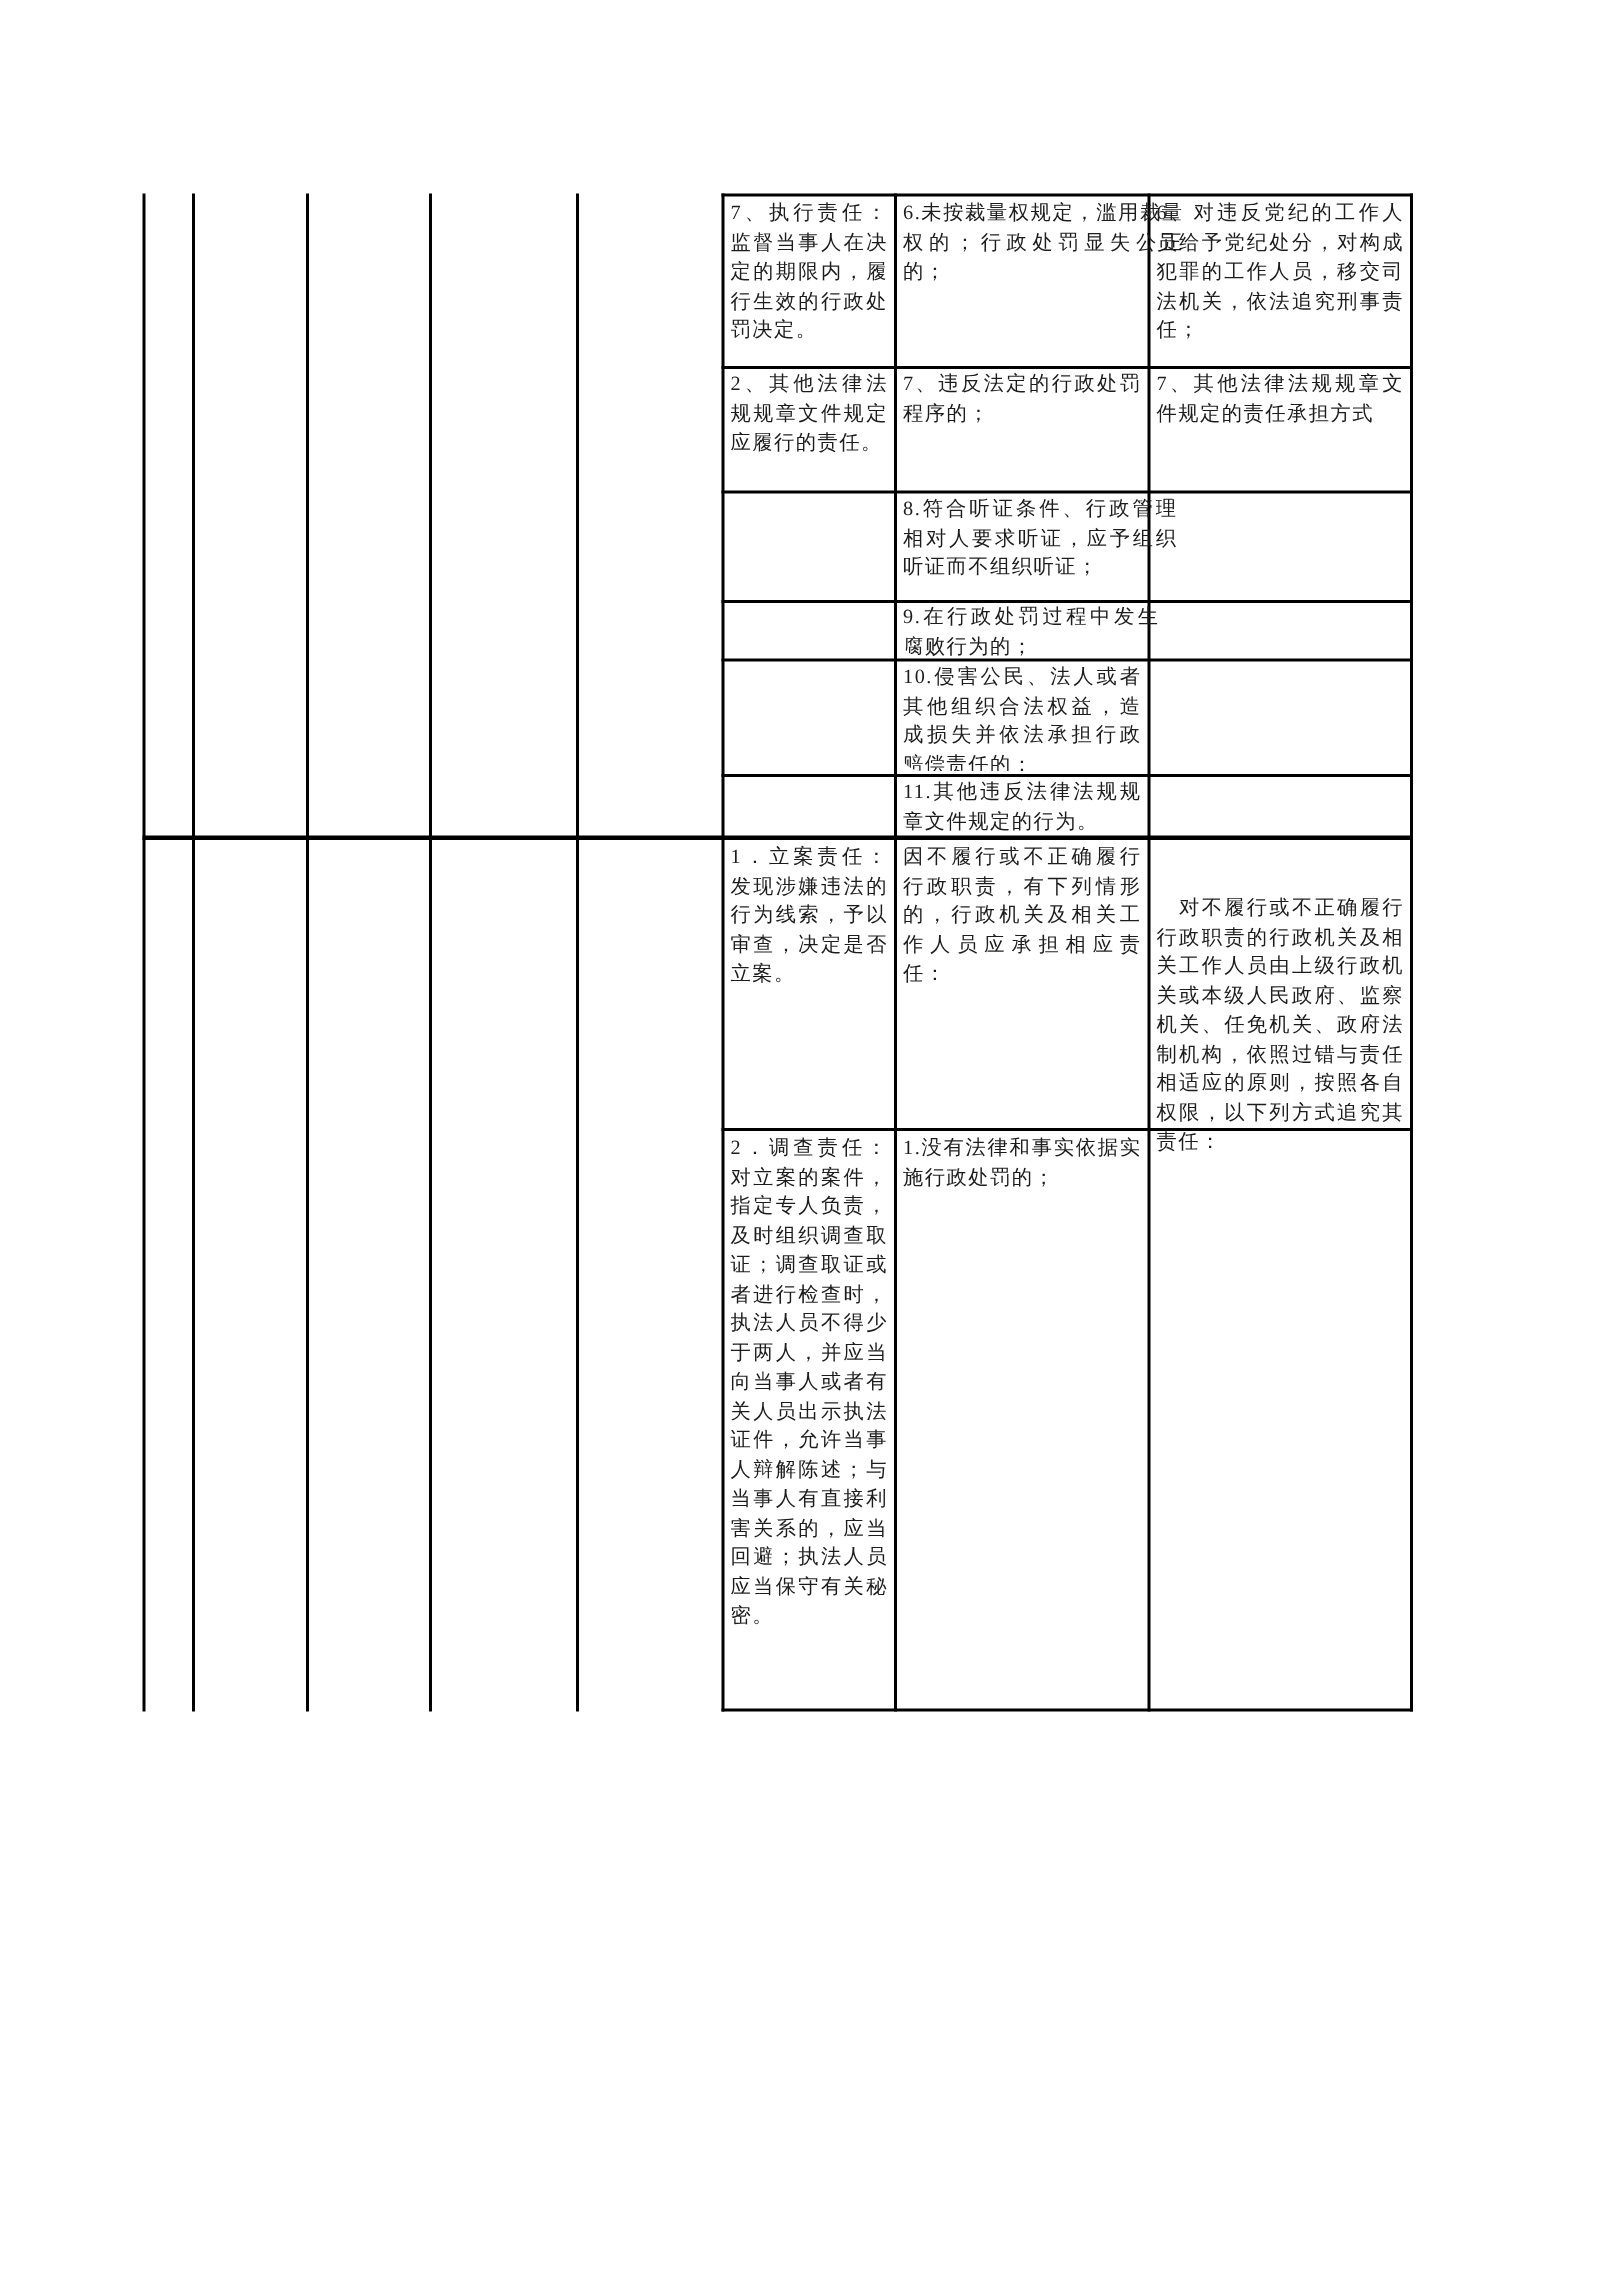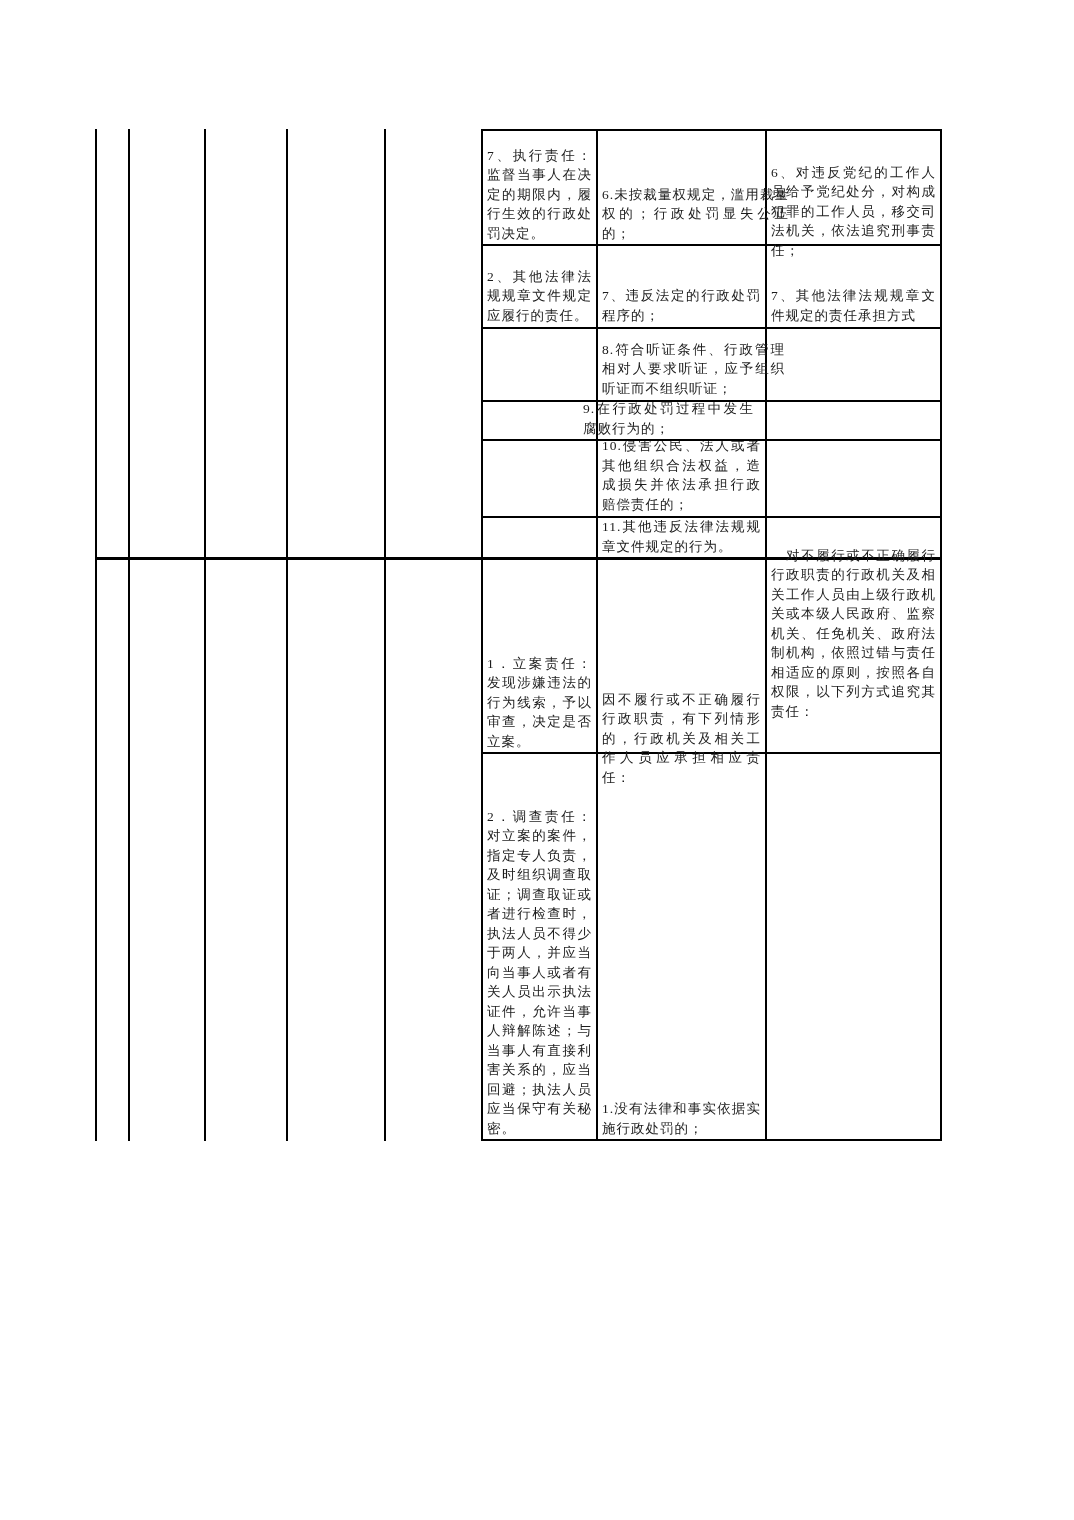--- a/index.html
+++ b/index.html
@@ -20,24 +20,25 @@
   }
   .hline {
     position: absolute;
     height: 2px;
     background: var(--border-color, #000000);
   }
   .cell {
     position: absolute;
     display: flex;
     flex-direction: column;
-    justify-content: flex-end;
+    justify-content: flex-start;
     box-sizing: border-box;
     padding: 0 3px;
     overflow: hidden;
+    border-radius: 16px;
   }
   .cell .txt {
     width: 100%;
     font-size: 13.5px;
     line-height: 19.5px;
     letter-spacing: 1px;
     text-align: justify;
     text-justify: inter-character;
     word-break: break-all;
   }
@@ -85,37 +86,37 @@
     <div class="cell" style="left:599px;top:246px;width:165px;height:79px">
       <div class="txt">7、违反法定的行政处罚程序的；</div>
     </div>
     <div class="cell" style="left:768px;top:246px;width:171px;height:79px">
       <div class="txt">7、其他法律法规规章文件规定的责任承担方式</div>
     </div>
 
     <div class="cell" style="left:599px;top:329px;width:189px;height:69px">
       <div class="txt">8.符合听证条件、行政管理相对人要求听证，应予组织听证而不组织听证；</div>
     </div>
-    <div class="cell" style="left:580px;top:401px;width:177px;height:37px">
+    <div class="cell" style="left:599px;top:401px;width:177px;height:37px">
       <div class="txt">9.在行政处罚过程中发生腐败行为的；</div>
     </div>
     <div class="cell" style="left:599px;top:441px;width:165px;height:73px">
       <div class="txt">10.侵害公民、法人或者其他组织合法权益，造成损失并依法承担行政赔偿责任的；</div>
     </div>
     <div class="cell" style="left:599px;top:518px;width:165px;height:38px">
       <div class="txt">11.其他违反法律法规规章文件规定的行为。</div>
     </div>
 
     <div class="cell" style="left:484px;top:561px;width:111px;height:190px">
       <div class="txt">1．立案责任：发现涉嫌违法的行为线索，予以审查，决定是否立案。</div>
     </div>
     <div class="cell" style="left:599px;top:561px;width:165px;height:226px">
       <div class="txt">因不履行或不正确履行行政职责，有下列情形的，行政机关及相关工作人员应承担相应责任：</div>
     </div>
-    <div class="cell" style="left:768px;top:531px;width:171px;height:190px">
+    <div class="cell" style="left:768px;top:595px;width:171px;height:190px">
       <div class="txt">　对不履行或不正确履行行政职责的行政机关及相关工作人员由上级行政机关或本级人民政府、监察机关、任免机关、政府法制机构，依照过错与责任相适应的原则，按照各自权限，以下列方式追究其责任：</div>
     </div>
 
     <div class="cell" style="left:484px;top:755px;width:111px;height:383px">
       <div class="txt">2．调查责任：对立案的案件，指定专人负责，及时组织调查取证；调查取证或者进行检查时，执法人员不得少于两人，并应当向当事人或者有关人员出示执法证件，允许当事人辩解陈述；与当事人有直接利害关系的，应当回避；执法人员应当保守有关秘密。</div>
     </div>
     <div class="cell" style="left:599px;top:755px;width:165px;height:383px">
       <div class="txt">1.没有法律和事实依据实施行政处罚的；</div>
     </div>
 

